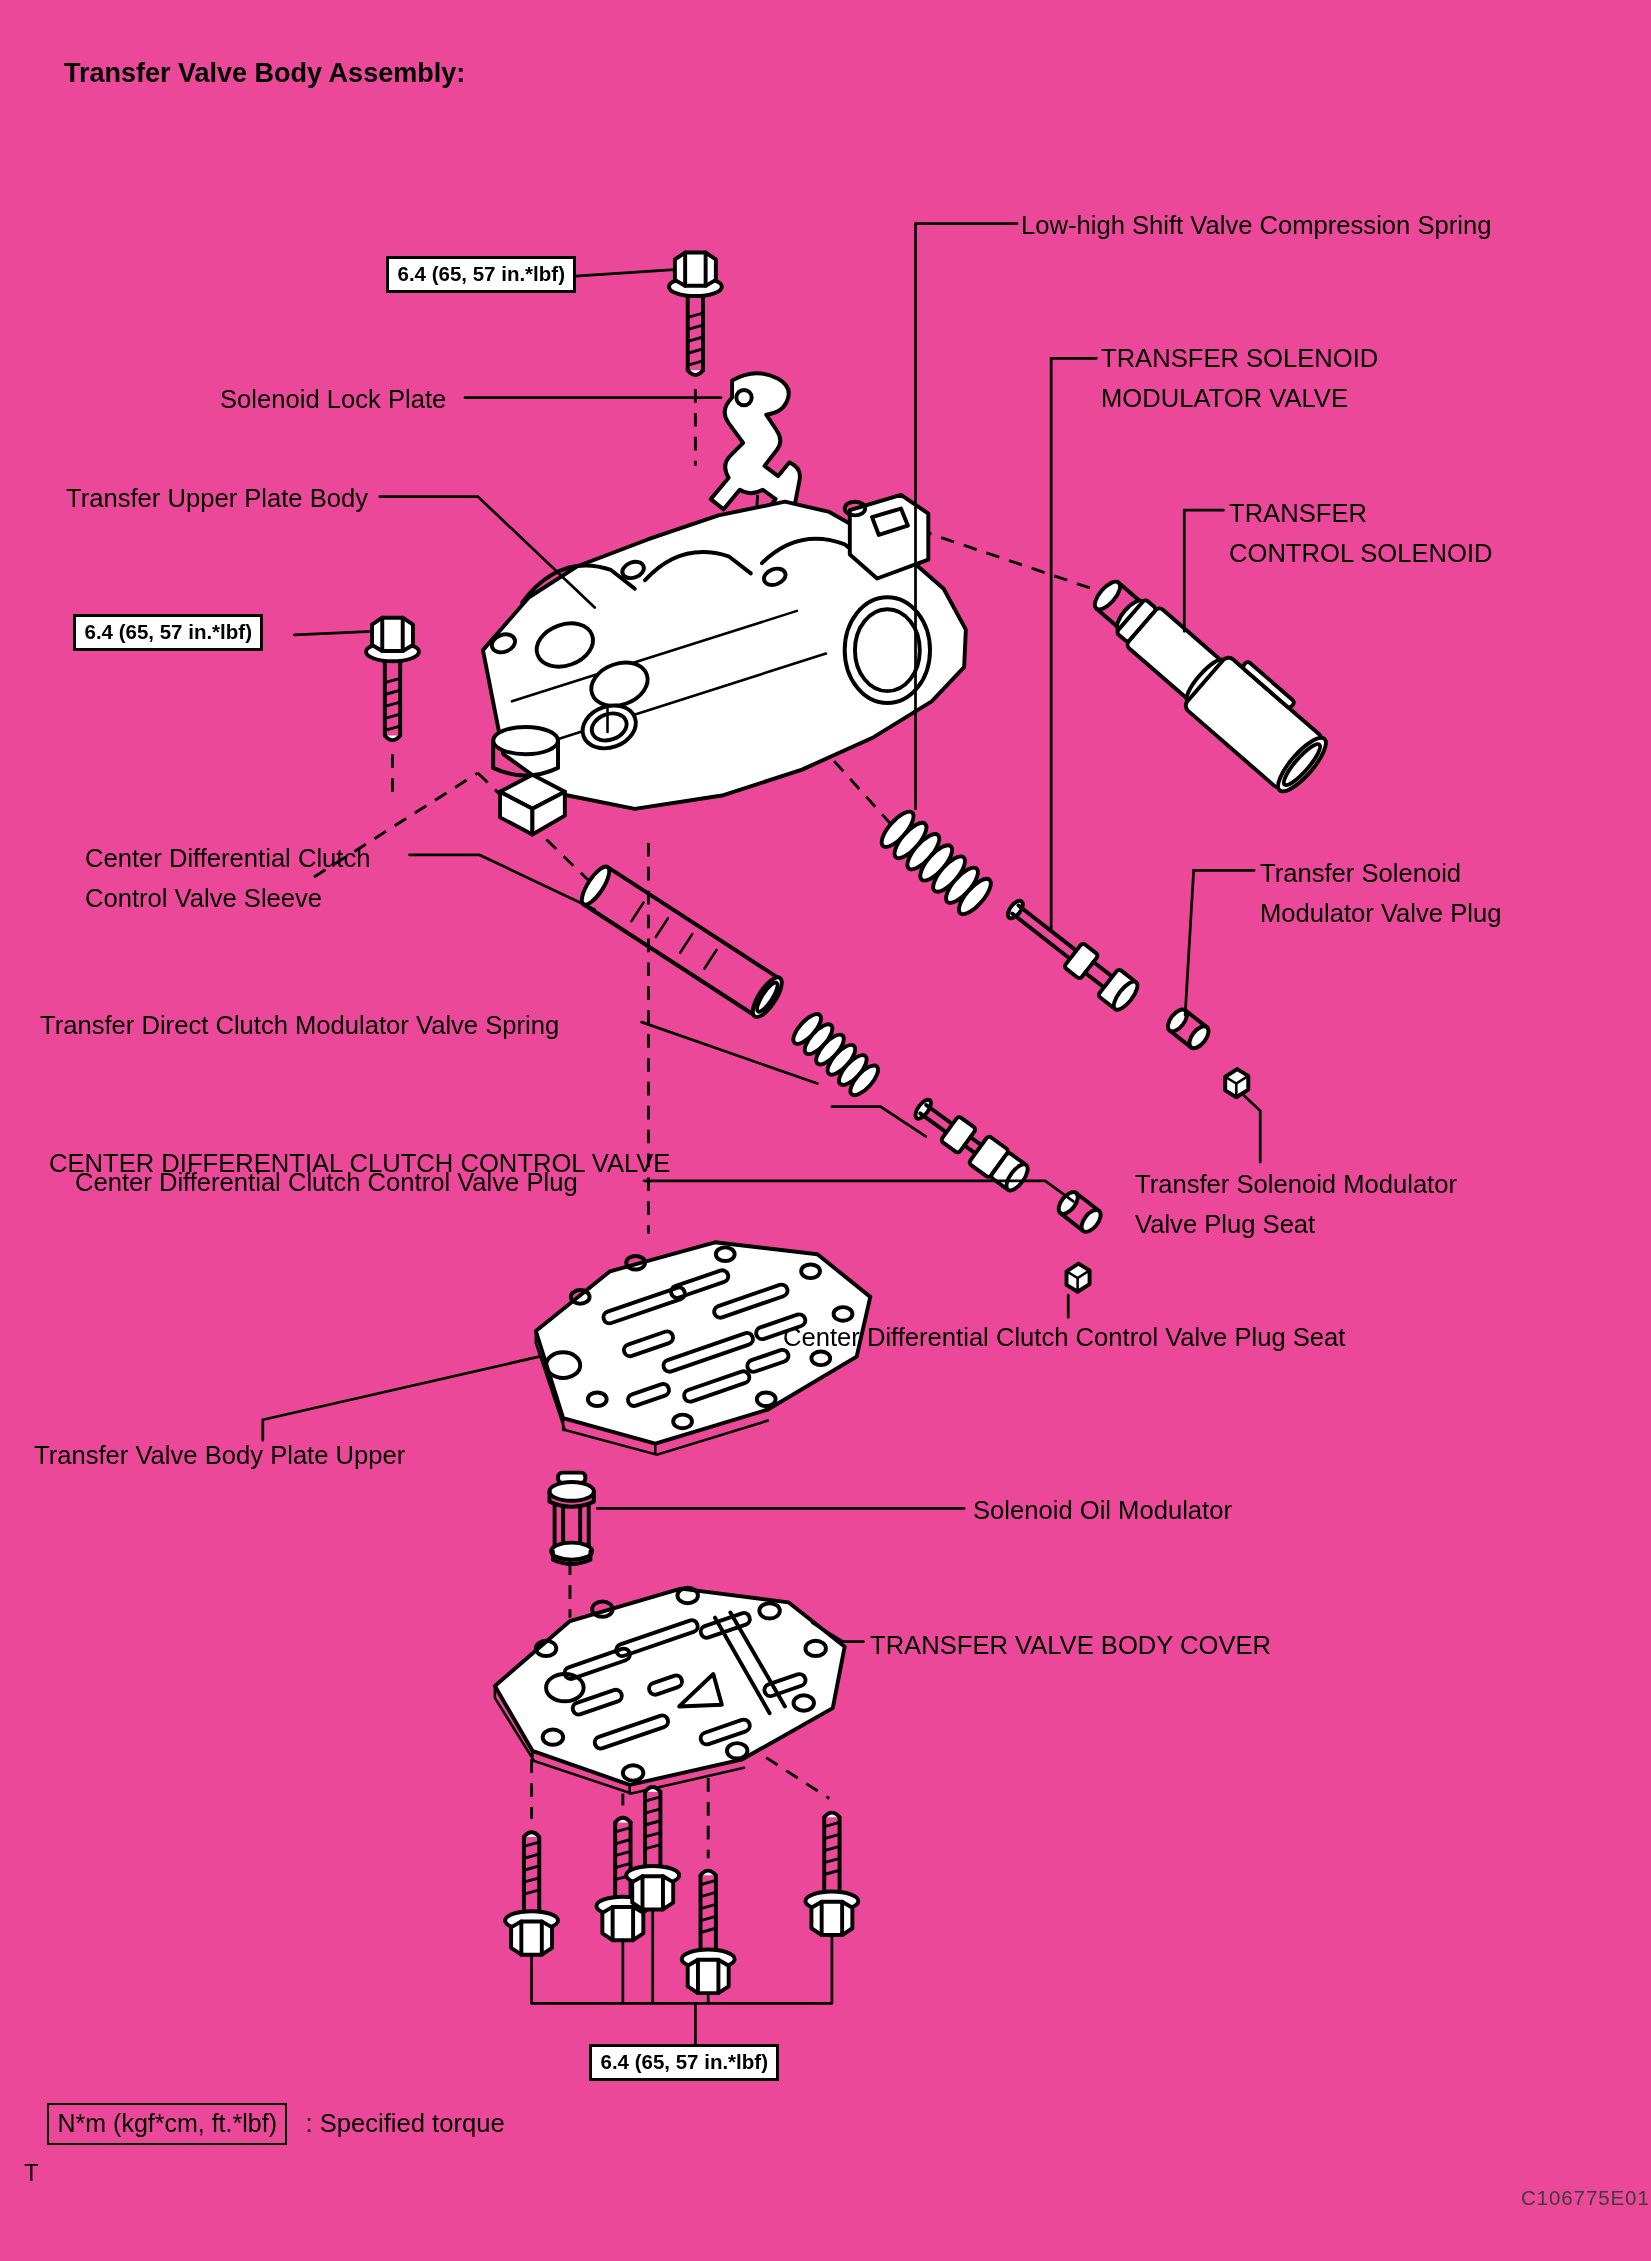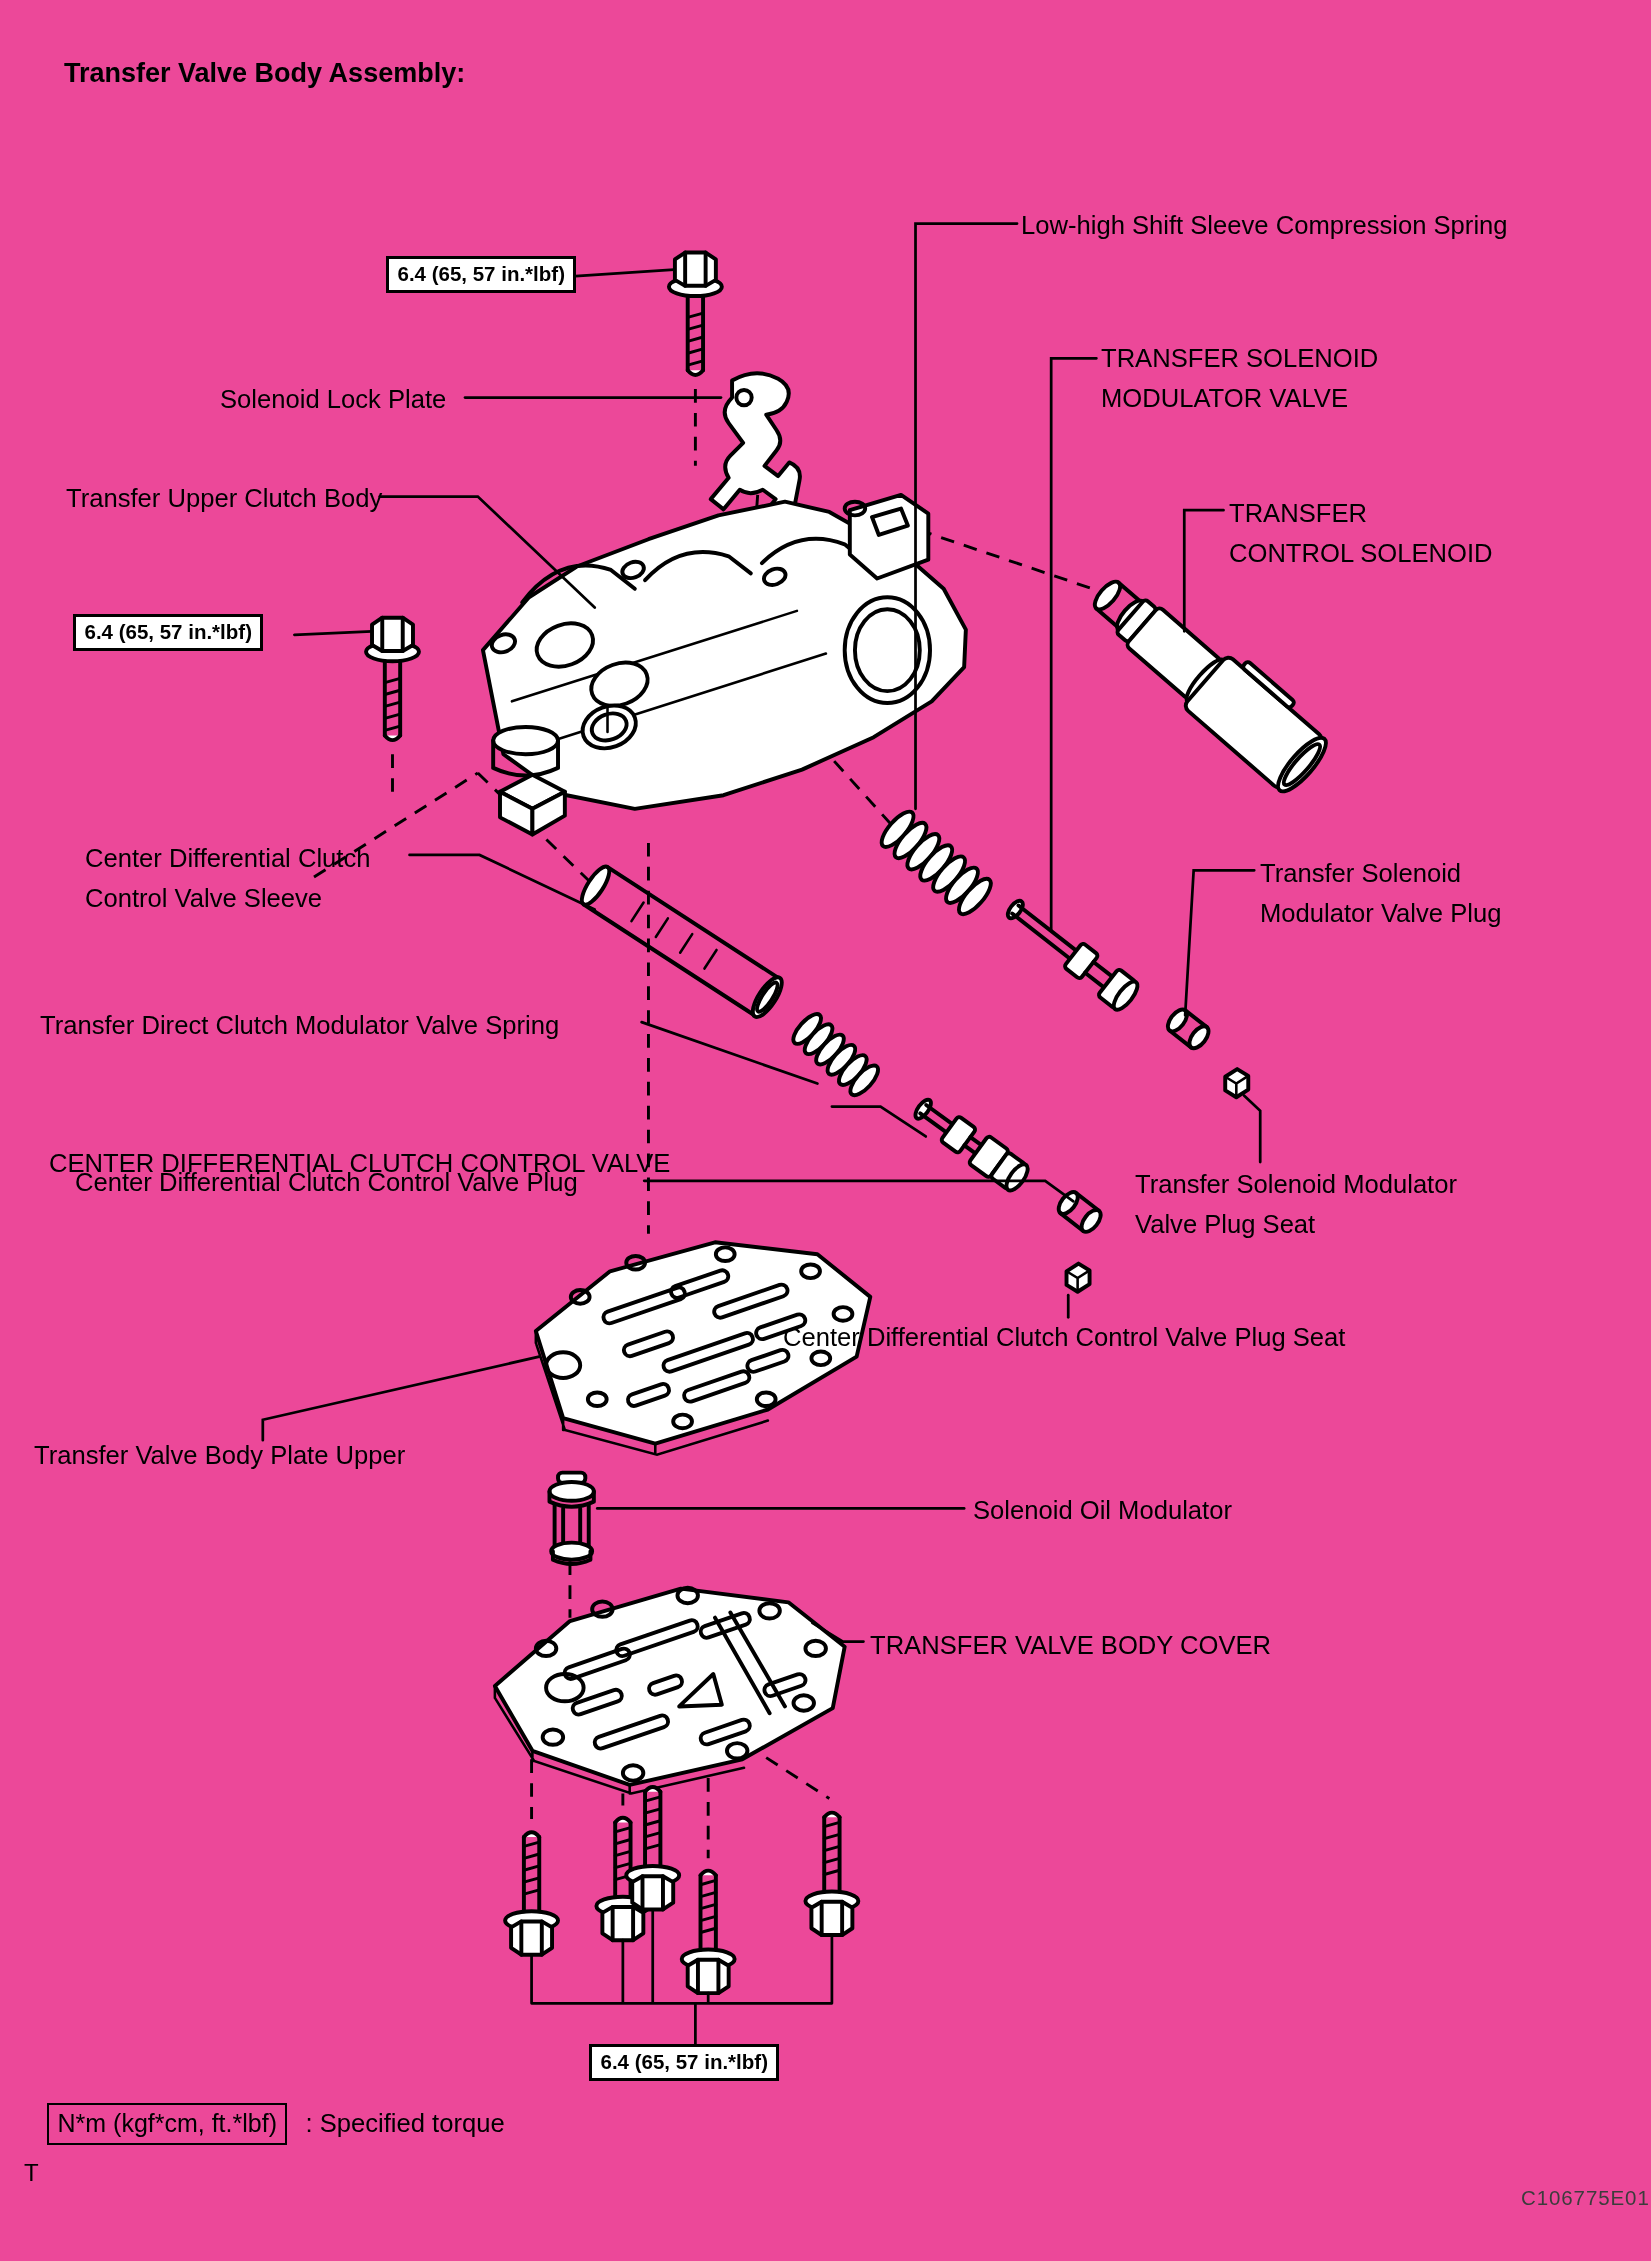--- a/index.html
+++ b/index.html
@@ -269,30 +269,30 @@
       <path class="ln" d="M623,2292 V2348 M730,2274 V2348 M765,2240 V2348 M830,2336 V2348 M975,2268 V2348 M623,2348 H975 M815,2348 V2398"></path>
     </g>
   </svg>
 
   <div class="title" style="left:64px;top:58px;">Transfer Valve Body Assembly:</div>
 
   <div class="tq" style="left:386px;top:256px;">6.4 (65, 57 in.*lbf)</div>
   <div class="tq" style="left:73px;top:614px;">6.4 (65, 57 in.*lbf)</div>
   <div class="tq" style="left:589px;top:2044px;">6.4 (65, 57 in.*lbf)</div>
 
-  <div class="lbl" style="left:1021px;top:205px;">Low-high Shift Sleeve Compression Spring</div>
+  <div class="lbl" style="left:1021px;top:205px;">Low-high Shift Valve Compression Spring</div>
 
   <div class="lbl" style="left:1101px;top:338px;">
     <div>TRANSFER SOLENOID</div>
     <div>MODULATOR VALVE</div>
   </div>
 
   <div class="lbl" style="left:220px;top:379px;">Solenoid Lock Plate</div>
 
-  <div class="lbl" style="left:66px;top:478px;">Transfer Upper Clutch Body</div>
+  <div class="lbl" style="left:66px;top:478px;">Transfer Upper Plate Body</div>
 
   <div class="lbl" style="left:1229px;top:493px;">
     <div>TRANSFER</div>
     <div>CONTROL SOLENOID</div>
   </div>
 
   <div class="lbl" style="left:85px;top:838px;">
     <div>Center Differential Clutch</div>
     <div>Control Valve Sleeve</div>
   </div>

